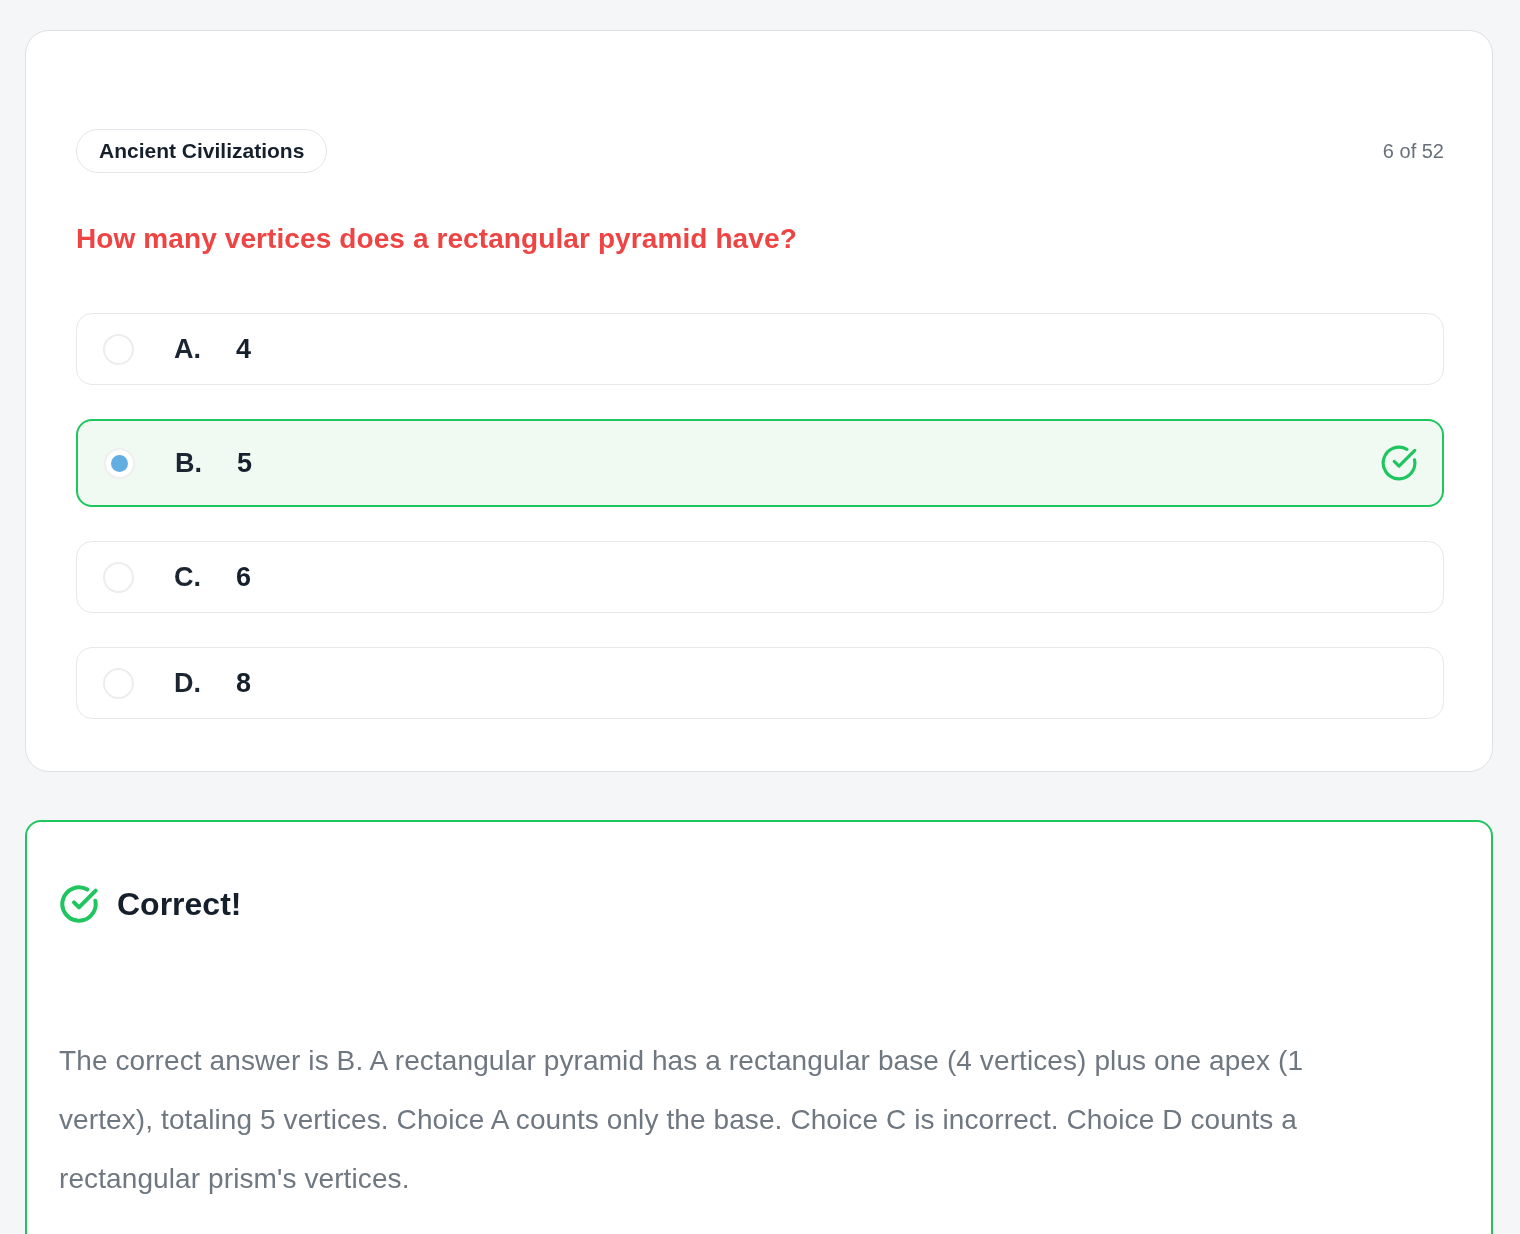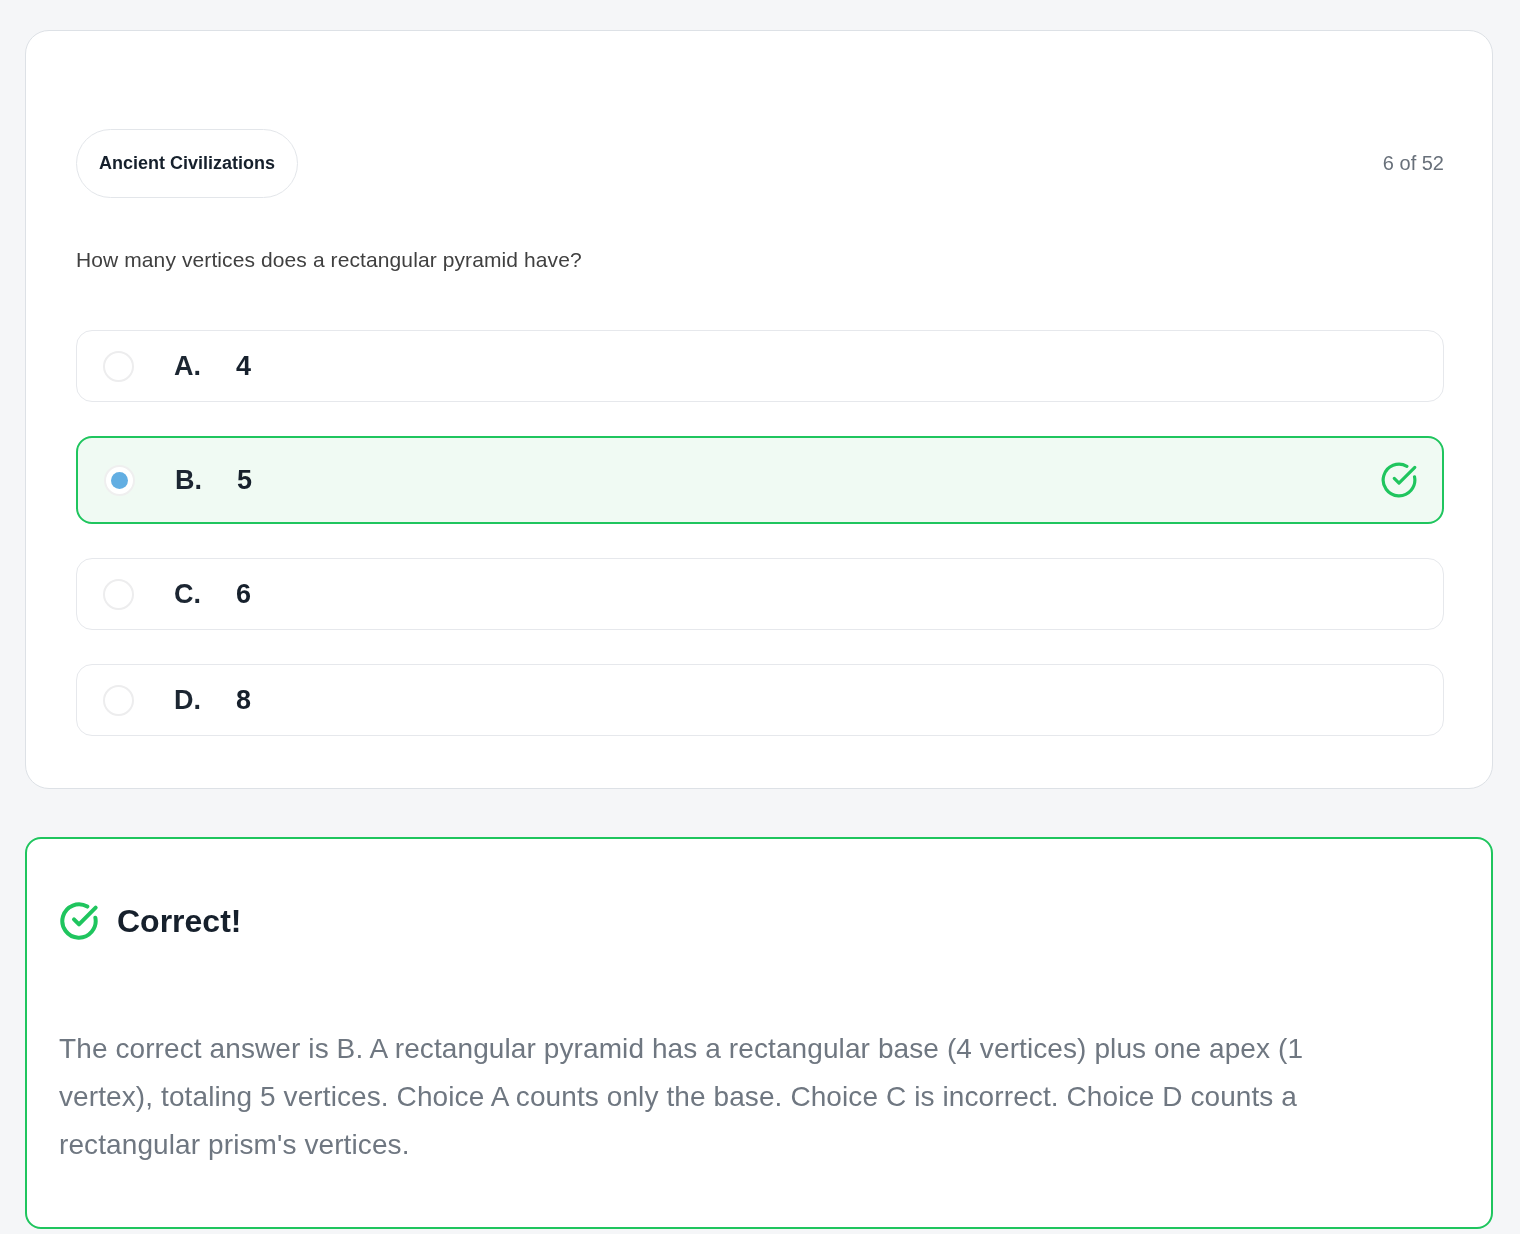--- a/index.html
+++ b/index.html
@@ -24,36 +24,36 @@
   }
   .card-header {
     display: flex;
     align-items: center;
     justify-content: space-between;
   }
   .category-badge {
     display: inline-block;
     border: 1px solid #e3e6ea;
     border-radius: 999px;
-    padding: 23px 22px;
-    font-size: 18px;
+    padding: 9px 22px;
+    font-size: 21px;
     font-weight: 700;
     color: #16202c;
     background: #ffffff;
   }
   .progress-text {
     font-size: 20px;
     font-weight: 500;
     color: #68707a;
   }
   .question-title {
     margin-top: 50px;
-    font-size: 21px;
-    font-weight: 400;
-    color: #404040;
+    font-size: 28px;
+    font-weight: 700;
+    color: #ef4444;
     letter-spacing: 0.1px;
   }
 
   
   .options { margin-top: 58px; }
   .option-row {
     display: flex;
     align-items: center;
     min-height: 72px;
     border: 1px solid #e6e8ec;
@@ -129,23 +129,23 @@
     height: 40px;
     display: flex;
     flex: 0 0 auto;
   }
   .feedback-title {
     font-size: 32px;
     font-weight: 800;
     color: #16202c;
   }
   .feedback-explanation {
-    margin-top: 84px;
+    margin-top: 107px;
     font-size: 28px;
-    line-height: 48px;
+    line-height: 59px;
     color: #6f7781;
     max-width: 1340px;
     letter-spacing: 0.1px;
   }
   svg { display: block; }
 </style>
 </head>
 <body>
 
 <div class="page">

